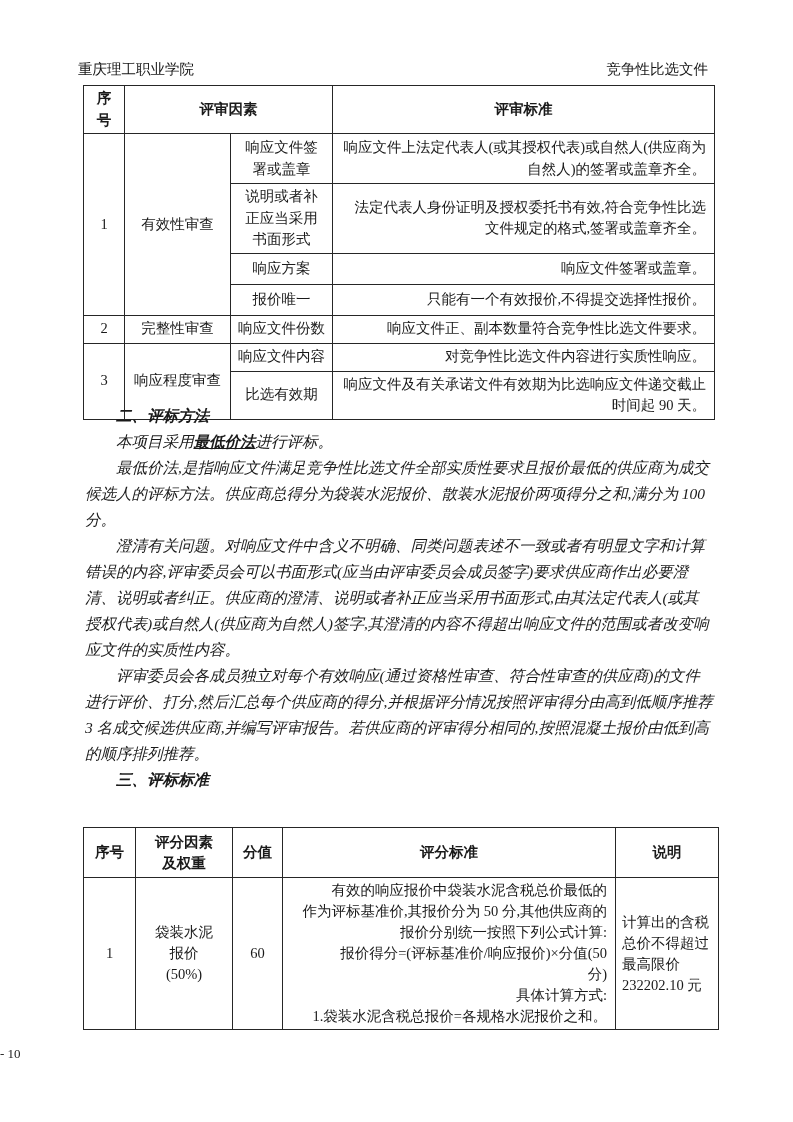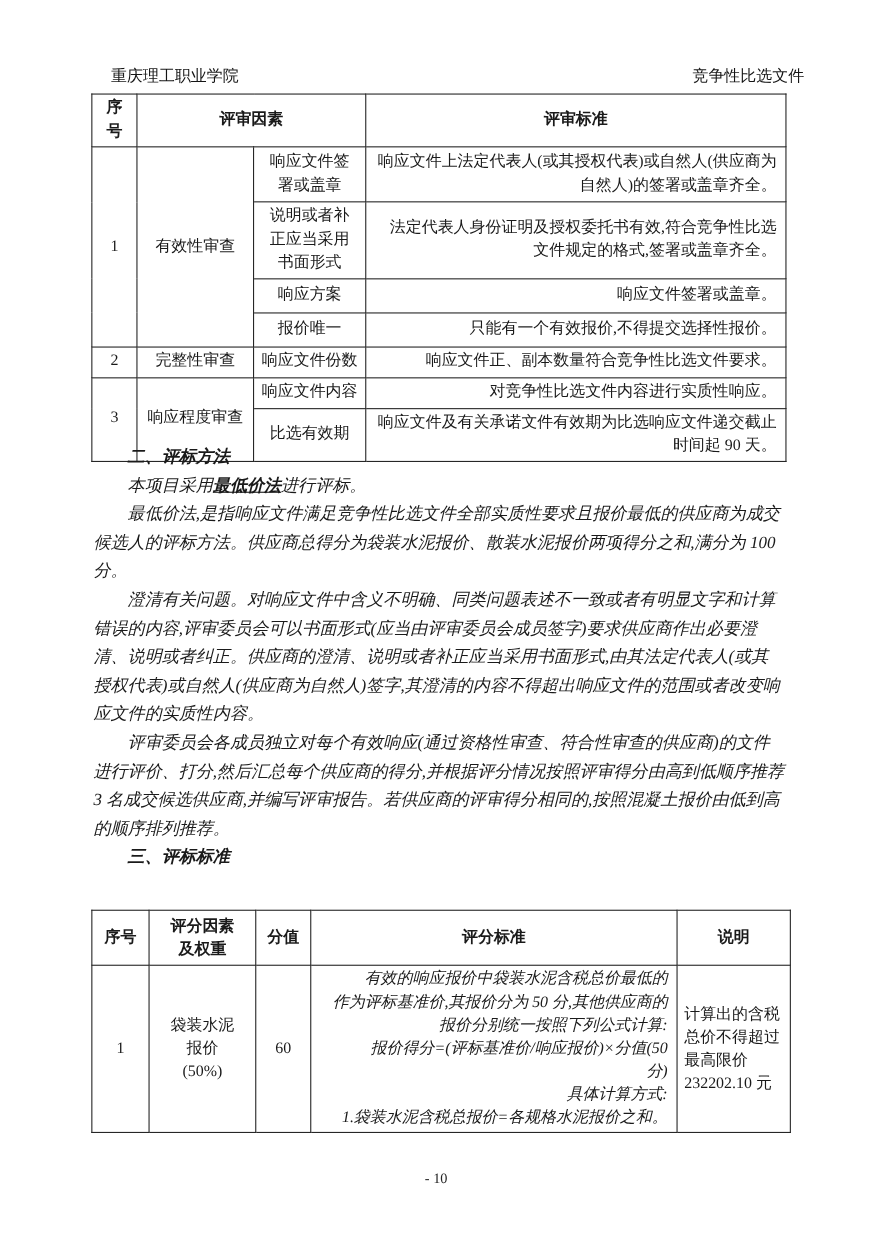--- a/index.html
+++ b/index.html
@@ -6,21 +6,21 @@
   .page{
     position:relative;
     width:793px;height:1122px;
     background:#ffffff;
     font-family:"Liberation Serif","DejaVu Serif",serif;
     color:#1a1a1a;
     overflow:hidden;
   }
   
   .pg-header{
-    position:absolute;top:60px;left:101px;width:630px;
+    position:absolute;top:60px;left:78px;width:630px;
     display:flex;justify-content:space-between;align-items:flex-end;
     font-family:"Liberation Sans","DejaVu Sans",sans-serif;
     font-size:14.5px;color:#141414;
   }
   
   table{border-collapse:collapse;table-layout:fixed;width:100%;}
   td,th{border:1px solid #262626;overflow:hidden;vertical-align:middle;}
   th{font-weight:700;text-align:center;padding:2px 6px;}
   .t1{position:absolute;top:85px;left:83px;width:631px;font-size:14.5px;line-height:21.5px;}
   .t2{position:absolute;top:827px;left:83px;width:635px;font-size:14.5px;line-height:21px;}
@@ -32,27 +32,27 @@
   
   .content{
     position:absolute;top:403px;left:85px;width:629px;
     font-size:15.5px;line-height:26px;font-style:italic;
   }
   .content p{margin:0;text-indent:2em;}
   .sec-heading{font-weight:700;text-indent:2em;margin:0;}
   .sub-heading{margin:0;text-indent:1.7em;}
   .emph{font-weight:700;text-decoration:underline;}
   
-  .crit p{margin:0;text-indent:0;font-style:italic;}
+  .crit p{margin:0;text-indent:0;}
   .crit .ind{text-indent:2em;}
   .note-cell{padding:2px 6px;text-align:left;}
   
   .pg-footer{
     position:absolute;top:1046px;left:0;width:100%;
-    text-align:center;font-size:13px;color:#222;margin-top:17px;
+    text-align:left;font-size:13px;color:#222;
   }
 </style>
 </head>
 <body>
 
 <div class="page">
 
   <div class="pg-header">
     <span>重庆理工职业学院</span>
     <span>竞争性比选文件</span>

